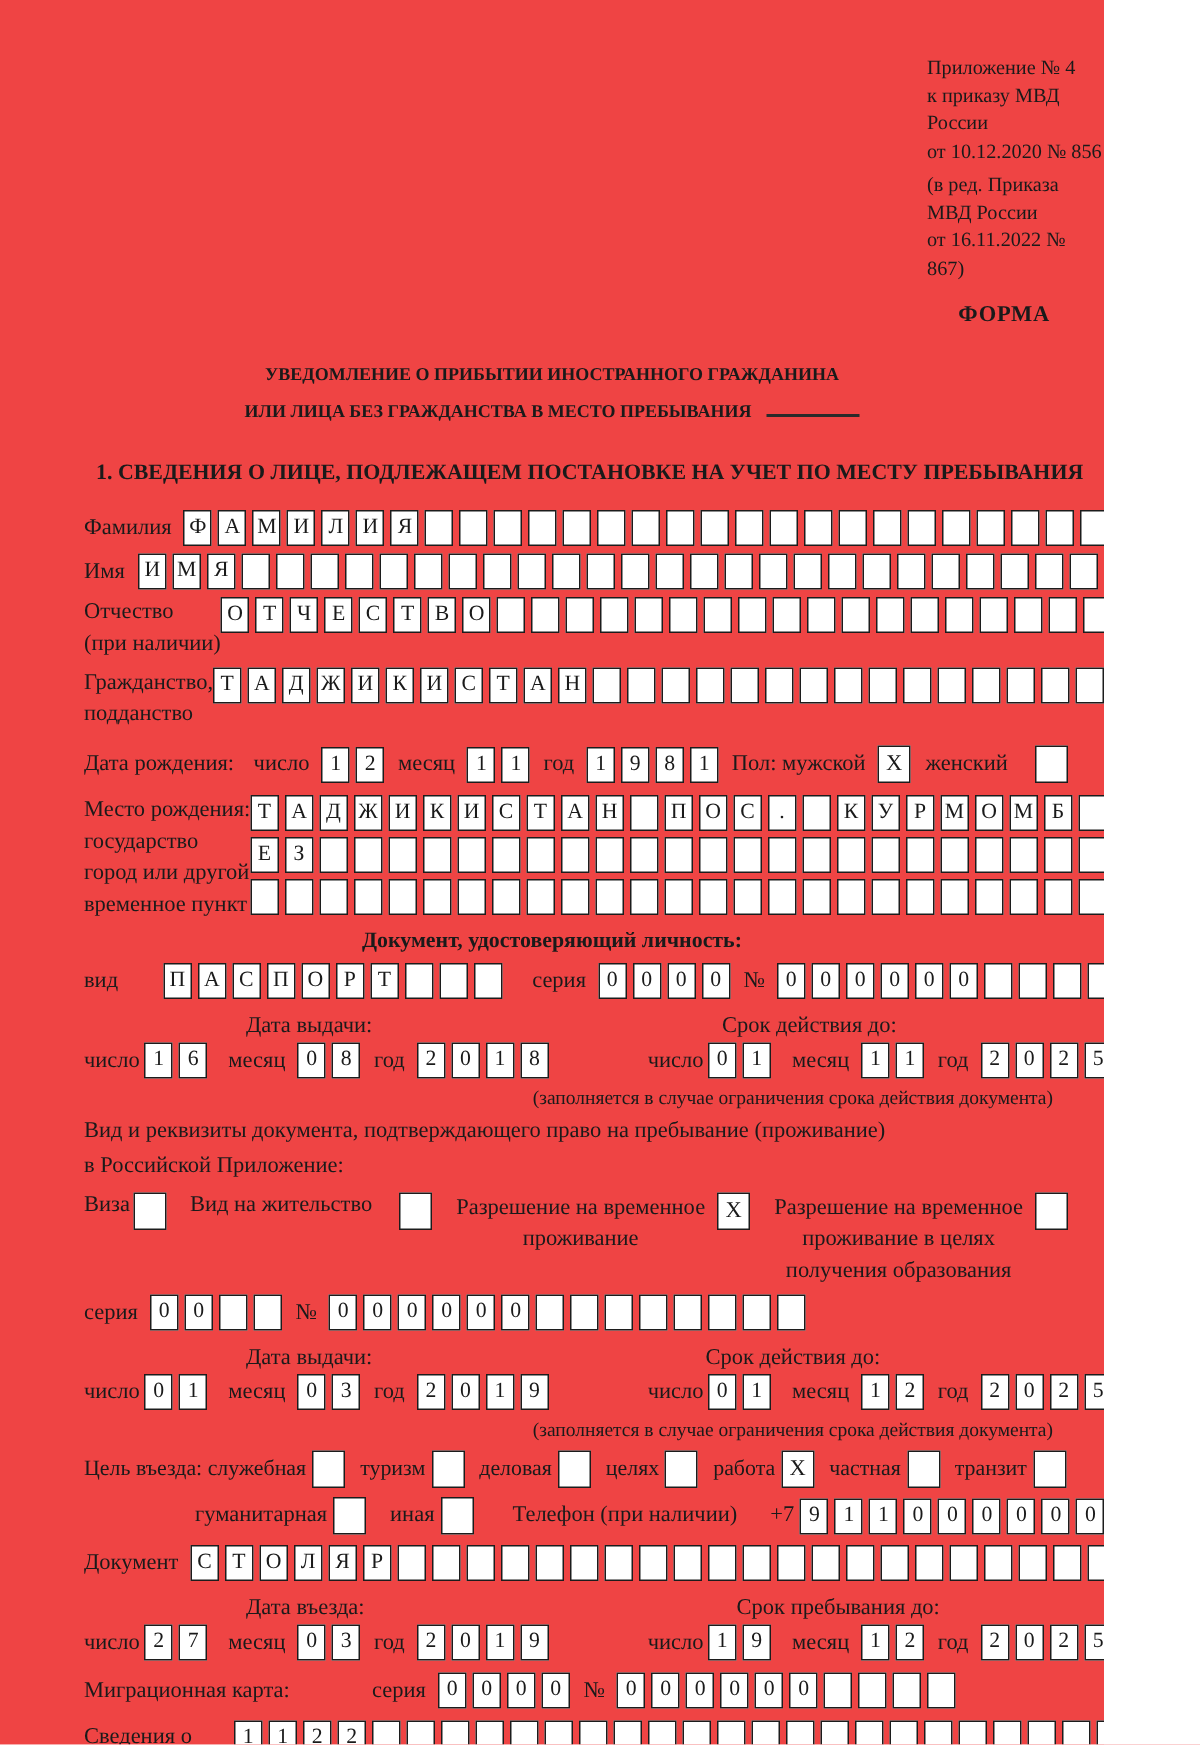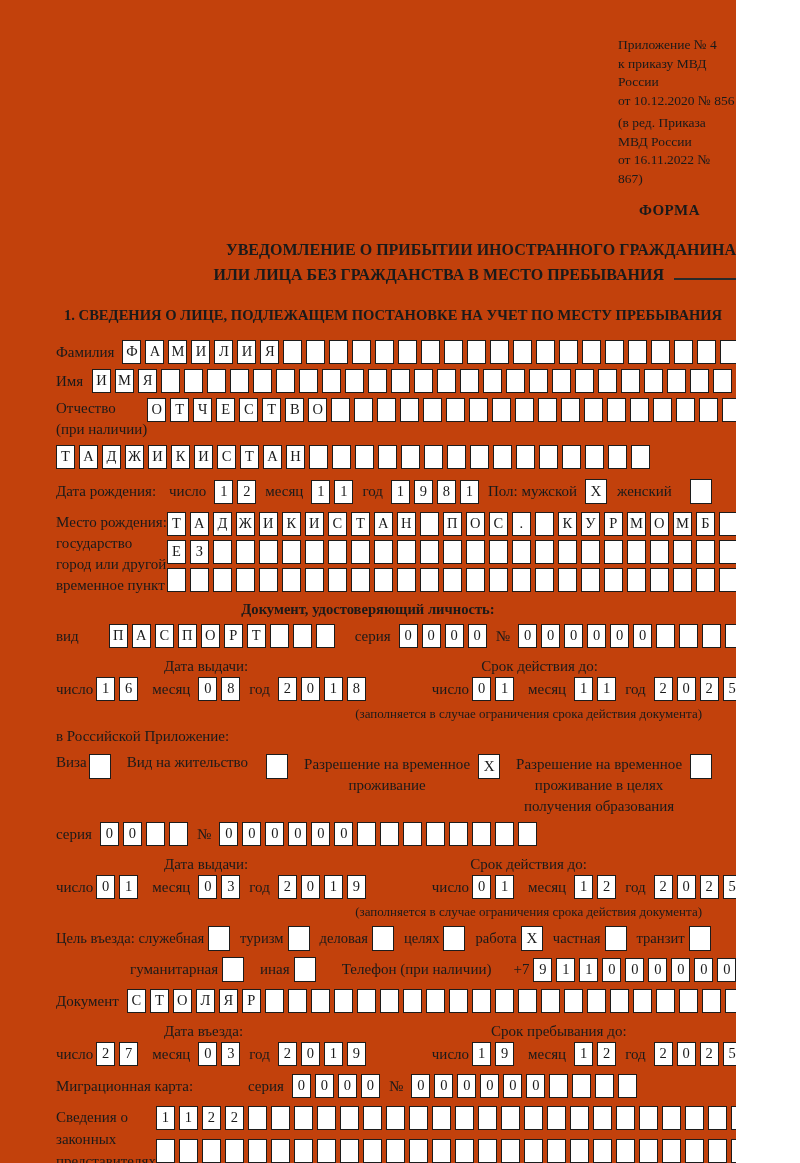--- a/index.html
+++ b/index.html
@@ -1,29 +1,29 @@
 <!DOCTYPE html>
 <html><head>
 <meta charset="utf-8">
 <style>
   html,body{margin:0;padding:0;background:#fff;}
   .page{
     position:relative;
     width:736px;height:1163px;
-    background:#c2410c;color:#1a1a1a;
+    background:#ef4444;color:#1a1a1a;
     font-family:"Liberation Serif","DejaVu Serif",serif;
     font-size:15px;
     overflow:hidden;
   }
   
   .annex{margin-left:618px;padding-top:36px;line-height:18.5px;font-size:13.5px;}
   .annex-note{margin-top:4px;}
   .forma{margin-top:14px;margin-right:36px;text-align:right;font-weight:bold;font-size:15px;letter-spacing:.5px;}
   
-  .title{margin-top:18px;text-align:right;font-weight:bold;font-size:16px;line-height:25px;}
+  .title{margin-top:18px;text-align:center;font-weight:bold;font-size:12px;line-height:25px;}
   .title-underline{display:inline-block;width:62px;border-bottom:2.2px solid #2a2a2a;margin-left:10px;height:14px;}
   .sec1{margin:20px 8px 0 64px;font-weight:bold;font-size:14.6px;}
   
   .row{display:flex;align-items:center;margin:5px 0 5px 56px;flex-wrap:nowrap;}
   .row.top{align-items:flex-start;}
   .lbl{margin-right:8px;white-space:nowrap;}
   .lblcol{line-height:21px;white-space:nowrap;}
   .w64{display:inline-block;width:64px;}
   .w80{display:inline-block;width:80px;}
   .w95{width:95px;}
@@ -176,20 +176,24 @@
         <span class="cbox"></span>
         <span class="cbox"></span>
         <span class="cbox"></span>
         <span class="cbox"></span>
         <span class="cbox"></span>
         <span class="cbox"></span>
       </span>
   </div>
 
   <div class="row top">
+    <div class="lblcol w95">
+      <div>Гражданство,</div>
+      <div>подданство</div>
+    </div>
     <span class="boxes">
         <span class="cbox">Т</span>
         <span class="cbox">А</span>
         <span class="cbox">Д</span>
         <span class="cbox">Ж</span>
         <span class="cbox">И</span>
         <span class="cbox">К</span>
         <span class="cbox">И</span>
         <span class="cbox">С</span>
         <span class="cbox">Т</span>
@@ -407,20 +411,21 @@
     <span class="boxes">
         <span class="cbox">2</span>
         <span class="cbox">0</span>
         <span class="cbox">2</span>
         <span class="cbox">5</span>
       </span>
   </div>
 
   <div class="note-right">(заполняется в случае ограничения срока действия документа)</div>
 
+  <div class="plain">Вид и реквизиты документа, подтверждающего право на пребывание (проживание)</div>
   <div class="plain">в Российской Приложение:</div>
 
   <div class="row top" style="margin-top:9px;">
     <span class="lbl" style="margin-right:2px;">Виза</span>
     <span class="chk"></span>
     <span class="lbl mlm">Вид на жительство</span>
     <span class="chk mls"></span>
     <div class="center-col mlm">
       <div>Разрешение на временное</div>
       <div>проживание</div>

